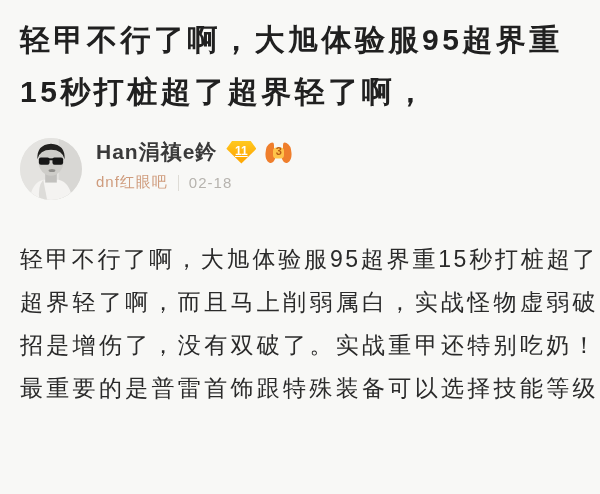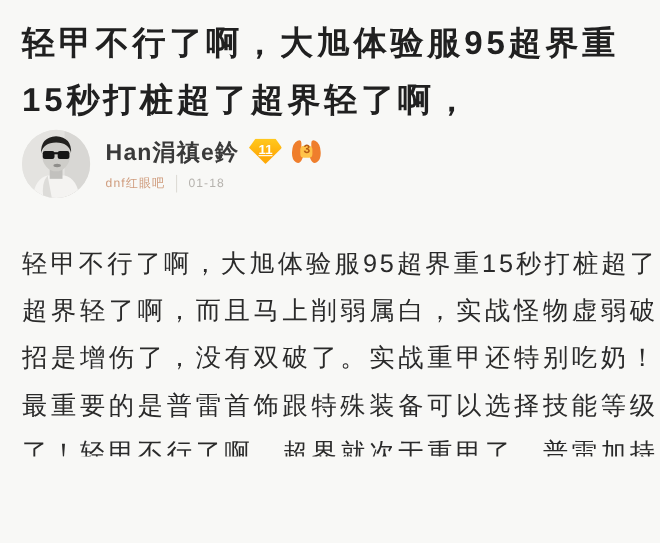--- a/index.html
+++ b/index.html
@@ -25,22 +25,23 @@
   
   .post-title{
     font-size:30px;
     font-weight:600;
     line-height:52px;
     letter-spacing:3.5px;
     color:#202020;
   }
   
   .author-row{
+    margin-top:20px;
     display:flex;
-    align-items:center;
+    align-items:flex-start;
   }
   .avatar{
     width:62px;height:62px;
     border-radius:50%;
     overflow:hidden;
     flex:0 0 62px;
     background:#e3e2df;
   }
   .avatar svg{display:block;width:100%;height:100%;}
   .author-info{
@@ -82,21 +83,21 @@
     left:0;right:0;top:4px;
     text-align:center;
     font-size:11px;
     font-weight:bold;
     color:#b95c14;
   }
   .meta-line{
     display:flex;
     align-items:center;
     gap:10px;
-    font-size:11px;
+    font-size:15px;
     letter-spacing:1px;
   }
   .forum-name{color:var(--forum);}
   .meta-divider{
     width:1px;height:16px;
     background:#dedcd6;
   }
   .post-date{color:var(--muted);}
   
   .post-body{
@@ -154,20 +155,20 @@
           <svg viewBox="0 0 27 23">
             <path d="M5.5 2 Q9 0.5 9 4 L9 8 L18 8 L18 4 Q18 0.5 21.5 2 Q26 4 26.5 12 Q27 19 23 21.5 Q19.5 23.5 17.5 19 L16 15.5 L11 15.5 L9.5 19 Q7.5 23.5 4 21.5 Q0 19 0.5 12 Q1 4 5.5 2 Z" fill="#ef7e2c"></path>
             <rect x="8" y="6.5" width="11" height="11" rx="3.5" fill="#ffc34a"></rect>
           </svg>
           <span class="gamepad-num">3</span>
         </span>
       </div>
       <div class="meta-line">
         <span class="forum-name">dnf红眼吧</span>
         <span class="meta-divider"></span>
-        <span class="post-date">01-18</span>
+        <span class="post-date">02-18</span>
       </div>
     </div>
   </div>
 
   <p class="post-body">轻甲不行了啊，大旭体验服95超界重15秒打桩超了超界轻了啊，而且马上削弱属白，实战怪物虚弱破招是增伤了，没有双破了。实战重甲还特别吃奶！最重要的是普雷首饰跟特殊装备可以选择技能等级了！轻甲不行了啊，超界就次于重甲了，普雷加持下二觉估计也悬了。</p>
 
 </div>
 
 </body></html>

